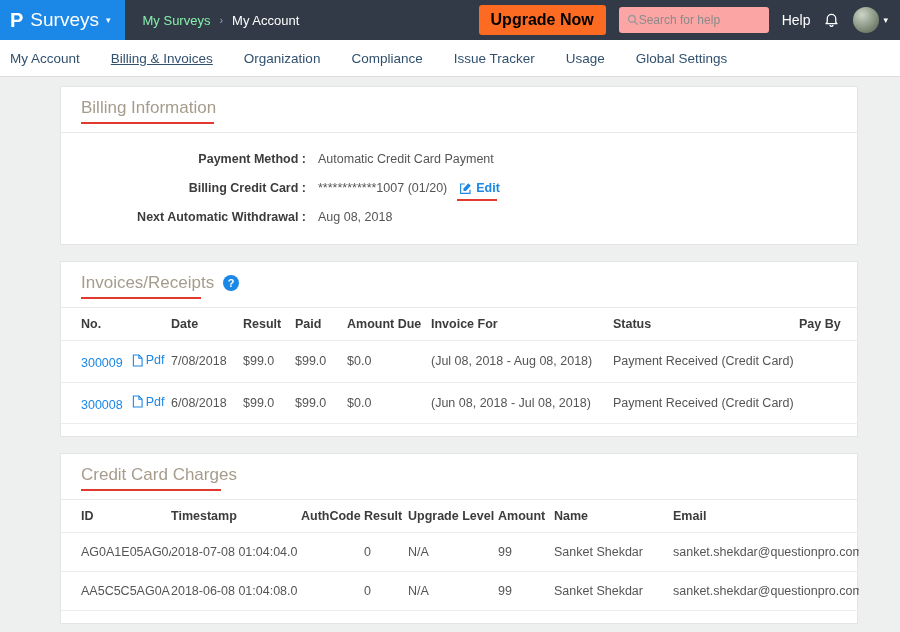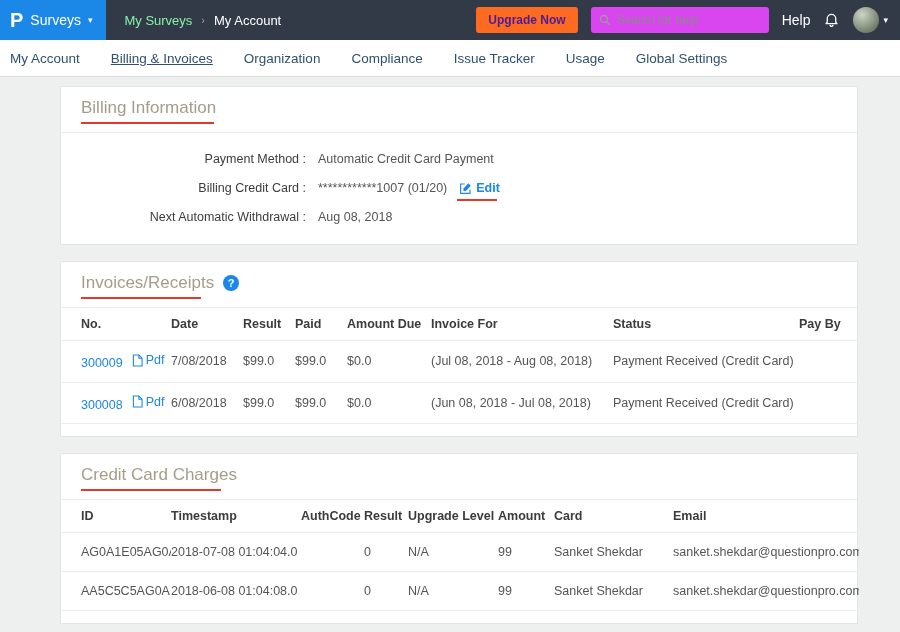--- a/index.html
+++ b/index.html
@@ -3,29 +3,29 @@
 <meta charset="utf-8">
 <style>
   * { box-sizing: border-box; margin: 0; padding: 0; }
   html, body { width: 900px; height: 632px; overflow: hidden; }
   body { font-family: "Liberation Sans", sans-serif; background: #eef0f0; }
 
   
   .topbar { height: 40px; background: #313a46; display: flex; align-items: center; color: #fff; }
   .brand { background: #1b87e6; height: 40px; display: flex; align-items: center; padding: 0 14px 0 10px; gap: 7px; cursor: pointer; }
   .logo { font-weight: bold; font-size: 20px; color: #fff; line-height: 1; }
-  .brand-label { font-size: 14px; }
+  .brand-label { font-size: 19px; }
   .caret { font-size: 9px; color: #fff; }
   .breadcrumb { margin-left: 18px; font-size: 13px; display: flex; gap: 9px; align-items: center; }
   .crumb-parent { color: #86efac; cursor: pointer; text-decoration: none; }
   .crumb-sep { color: #93a5b4; font-size: 11px; }
   .crumb-current { color: #fff; }
   .topbar-right { margin-left: auto; display: flex; align-items: center; gap: 13px; padding-right: 12px; }
-  .upgrade-btn { background: #fd6a21; color: #4c1d95; border: none; border-radius: 3px; font-size: 12px; font-weight: bold; padding: 6px 12px; cursor: pointer; font-family: inherit; }
-  .search-box { background: #d946ef; border-radius: 3px; height: 26px; width: 178px; display: flex; align-items: center; padding: 0 8px; gap: 6px; }
+  .upgrade-btn { background: #fd6a21; color: #000000; border: none; border-radius: 3px; font-size: 16px; font-weight: bold; padding: 6px 12px; cursor: pointer; font-family: inherit; }
+  .search-box { background: #fca5a5; border-radius: 3px; height: 26px; width: 150px; display: flex; align-items: center; padding: 0 8px; }
   .search-box input { border: none; outline: none; font-size: 12px; width: 100%; color: #333; font-family: inherit; background: transparent; }
   .search-box input::placeholder { color: #8a8a8a; }
   .help-link { font-size: 14px; cursor: pointer; }
   .bell { cursor: pointer; display: flex; }
   .avatar-group { display: flex; align-items: center; gap: 4px; cursor: pointer; }
   .avatar { width: 26px; height: 26px; border-radius: 50%; background: radial-gradient(circle at 35% 30%, #ccd4c6, #727e6b 72%); display: inline-block; }
 
   
   .tabs { height: 37px; background: #fff; border-bottom: 1px solid #dcdcdc; display: flex; align-items: center; gap: 31px; padding: 0 10px; }
   .tab { font-size: 13.5px; color: #31506e; cursor: pointer; text-decoration: none; }
@@ -36,21 +36,21 @@
   .card { width: 798px; margin: 0 0 16px 60px; background: #fff; border: 1px solid #e4e4e4; }
   .card-head { padding: 10px 20px 8px; display: flex; align-items: flex-start; gap: 9px; }
   .card-title { font-size: 17px; color: #a59c8c; font-weight: 400; line-height: 22px; }
   .red-mark { height: 2px; background: #e03a2f; display: block; margin-top: 3px; }
   .help-badge { width: 16px; height: 16px; border-radius: 50%; background: #1b87e6; color: #fff; font-size: 11px; font-weight: bold; display: flex; align-items: center; justify-content: center; margin-top: 3px; cursor: pointer; }
   .divider { border-top: 1px solid #e9e9e9; }
 
   
   .billing-body { padding: 4px 20px 20px; }
   .field-row { display: flex; align-items: center; margin-top: 15px; font-size: 12.5px; }
-  .field-label { width: 225px; text-align: right; font-weight: normal; color: #3c3c3c; }
+  .field-label { width: 225px; text-align: right; font-weight: bold; color: #3c3c3c; }
   .field-value { margin-left: 12px; color: #555; display: inline-flex; align-items: center; gap: 4px; }
   .edit-wrap { position: relative; display: inline-flex; align-items: center; gap: 4px; margin-left: 8px; cursor: pointer; }
   .edit-label { color: #1b87e6; font-weight: bold; font-size: 12.5px; text-decoration: none; }
   .edit-mark { position: absolute; left: -2px; bottom: -6px; width: 40px; }
 
   
   .card-table-wrap { padding-bottom: 12px; }
   table { border-collapse: collapse; width: 100%; table-layout: fixed; }
   th { font-size: 12.5px; color: #3c3c3c; text-align: left; font-weight: bold; padding: 9px 6px 9px 0; border-bottom: 1px solid #ececec; white-space: nowrap; overflow: hidden; }
   td { font-size: 12.5px; color: #555; padding: 12px 6px 12px 0; border-bottom: 1px solid #ececec; white-space: nowrap; overflow: hidden; }
@@ -250,21 +250,21 @@
               <col style="width:186px">
           </colgroup>
           <thead>
             <tr>
               <th>ID</th>
               <th>Timestamp</th>
               <th>AuthCode</th>
               <th>Result</th>
               <th>Upgrade Level</th>
               <th>Amount</th>
-              <th>Card</th>
+              <th>Name</th>
               <th>Email</th>
             </tr>
           </thead>
           <tbody>
             <tr>
               <td>AG0A1E05AG0A</td>
               <td>2018-07-08 01:04:04.0</td>
               <td></td>
               <td>0</td>
               <td>N/A</td>

